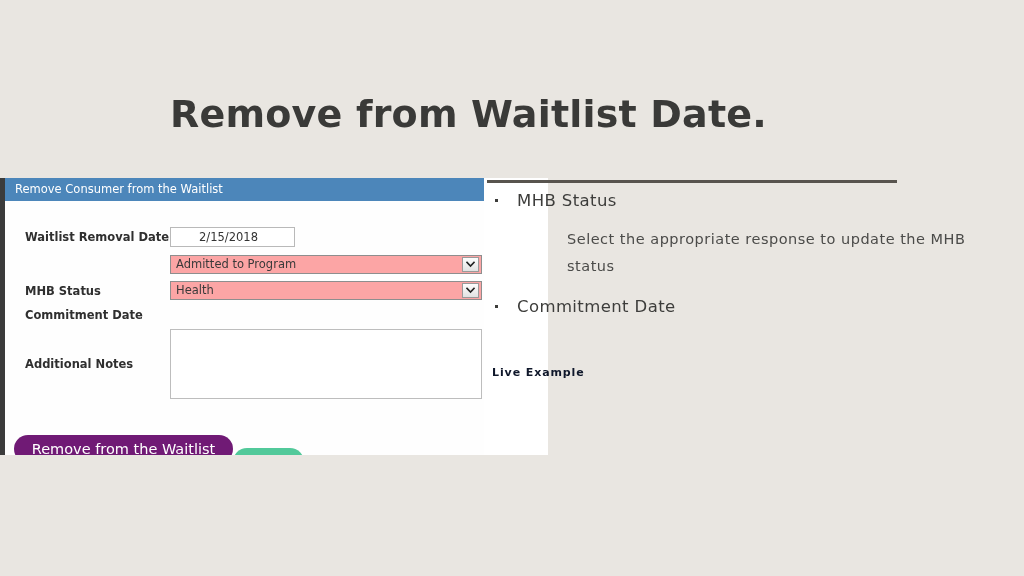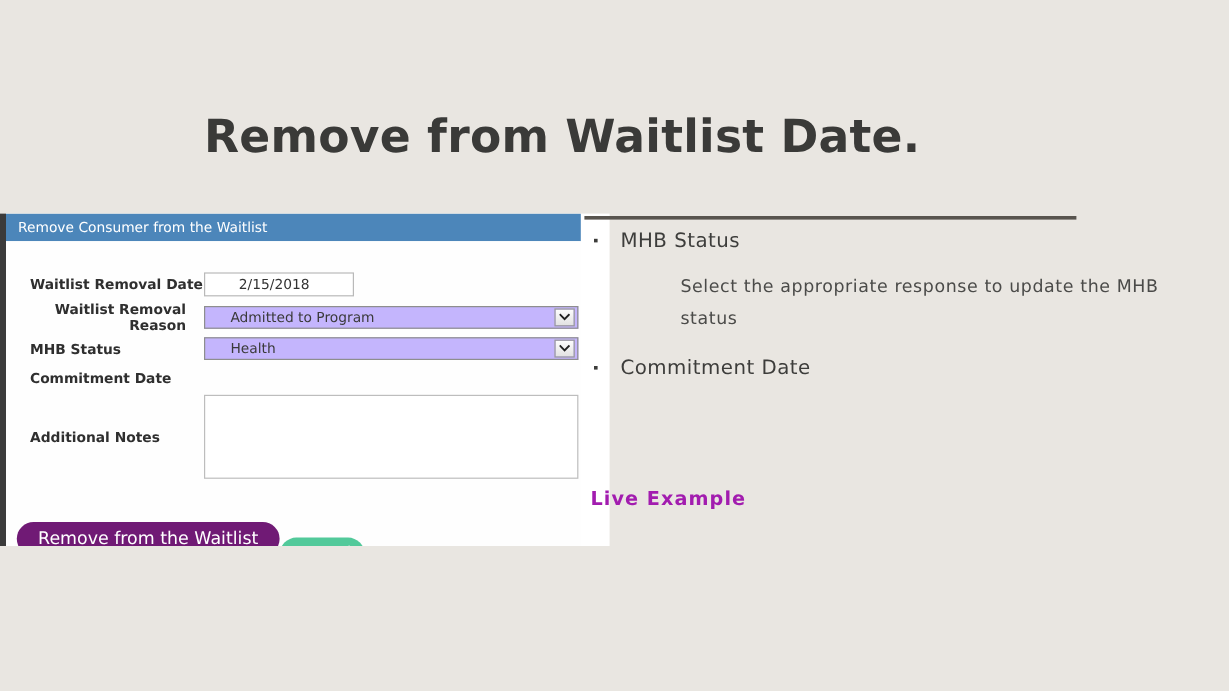--- a/index.html
+++ b/index.html
@@ -26,21 +26,21 @@
     color: #3a3a38;
     letter-spacing: 0.2px;
     white-space: nowrap;
   }
 
   
   .screenshot {
     position: absolute;
     left: 0px;
     top: 178px;
-    width: 508px;
+    width: 548px;
     height: 277px;
     background: #ffffff;
     box-sizing: border-box;
     overflow: hidden;
   }
   .screenshot-edge {
     position: absolute;
     left: 0px;
     top: 178px;
     width: 5px;
@@ -87,27 +87,27 @@
     box-sizing: border-box;
     font-size: 11.5px;
     color: #333333;
     line-height: 18px;
     padding-left: 5px;
     white-space: nowrap;
     overflow: hidden;
   }
   .select-box {
     position: absolute;
-    background: #c4b5fd;
+    background: #fca5a5;
     border: 1px solid #8e8e8e;
     box-sizing: border-box;
     font-size: 11.5px;
     color: #3a3a3a;
     line-height: 17px;
-    padding-left: 21px;
+    padding-left: 5px;
     white-space: nowrap;
     overflow: hidden;
   }
   .select-arrow {
     position: absolute;
     right: 2px;
     top: 1px;
     width: 17px;
     height: 15px;
     background: linear-gradient(#fdfdfd, #e2e2e2);
@@ -197,43 +197,41 @@
     color: #4b4b49;
     line-height: 27px;
     letter-spacing: 0.5px;
     max-width: 430px;
   }
   .spacer-a { height: 14px; }
   .spacer-b { height: 16px; }
   .spacer-c { height: 34px; }
   .live-example {
     padding-left: 5px;
-    font-size: 16px;
+    font-size: 11px;
     font-weight: bold;
-    color: #a21caf;
+    color: #0f172a;
     letter-spacing: 0.9px;
-    margin-top: 40px;
   }
 </style>
 </head>
 <body>
 
 <div class="slide-title">Remove from Waitlist Date.</div>
 
 <div class="screenshot-edge"></div>
 <div class="screenshot">
 
   <div class="form-titlebar">Remove Consumer from the Waitlist</div>
 
   <div class="form-body">
 
     <div class="field-label" style="left:20px; top:30px;">Waitlist Removal Date</div>
     <div class="input-box" style="left:165px; top:26px; width:125px; height:20px;padding-left:28px;">2/15/2018</div>
 
-    <div class="field-label" style="left:20px; top:51px; width:130px;">Waitlist Removal Reason</div>
     <div class="select-box" style="left:165px; top:54px; width:312px; height:19px;">
       <span>Admitted to Program</span>
       <span class="select-arrow">
         <svg width="9" height="7" viewBox="0 0 9 7">
             <path d="M1 1.4 L4.5 5 L8 1.4" stroke="#222" stroke-width="1.6" fill="none" stroke-linecap="square"></path>
           </svg>
       </span>
     </div>
 
     <div class="field-label" style="left:20px; top:84px;">MHB Status</div>

